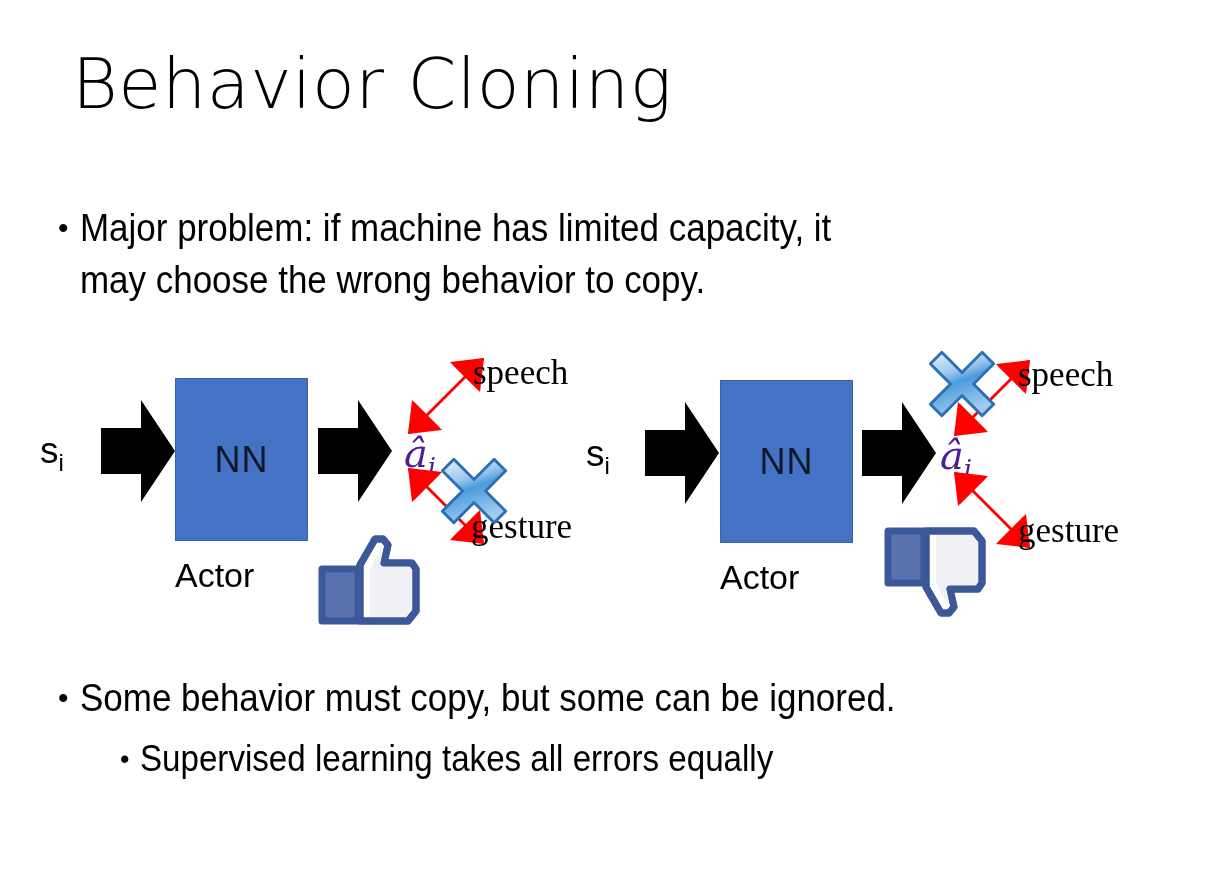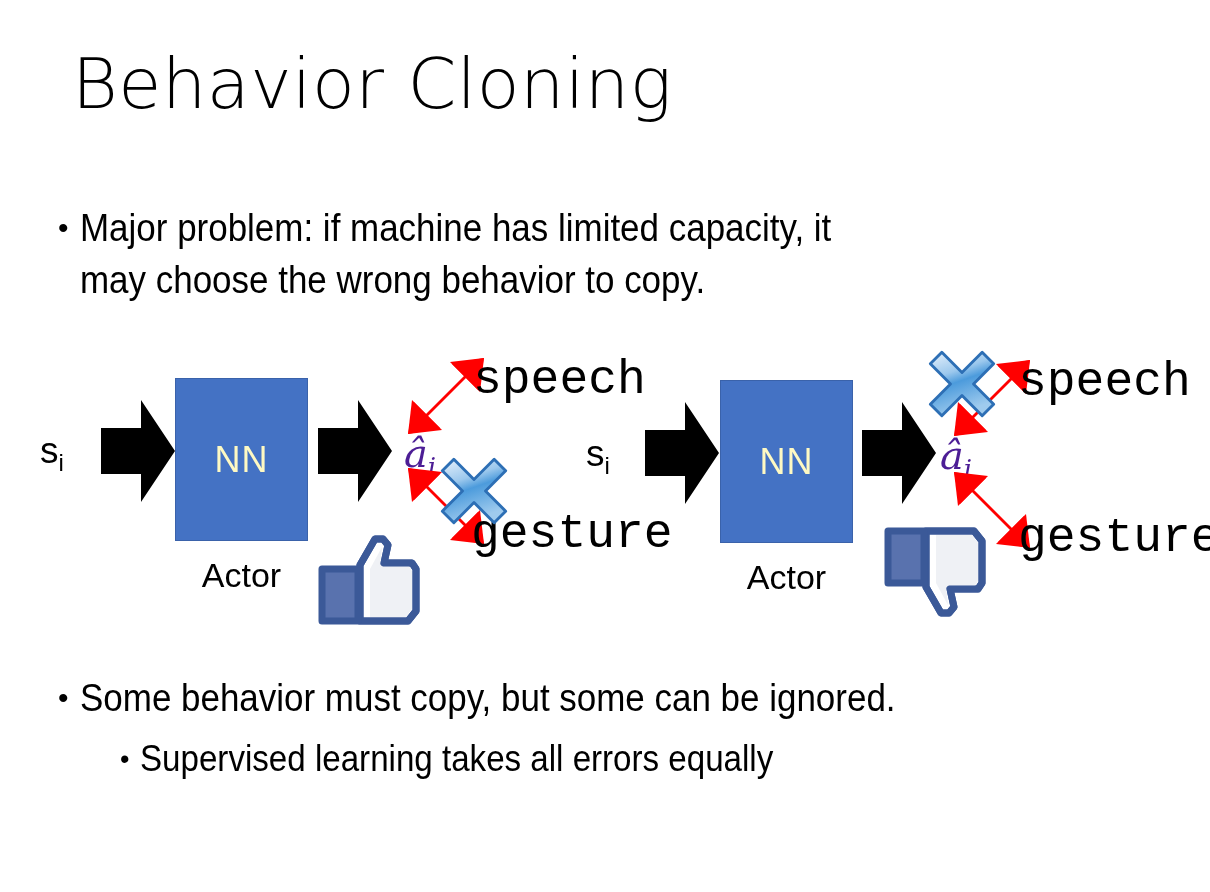--- a/index.html
+++ b/index.html
@@ -67,31 +67,31 @@
   .nn-box {
     position: absolute;
     background: #4472C4;
     border: 1px solid #3a62aa;
     box-sizing: border-box;
     display: flex;
     align-items: center;
     justify-content: center;
   }
   .nn-label {
-    color: #fef9c3;
+    color: #0f172a;
     font-size: 36px;
     font-family: "Liberation Sans", sans-serif;
     letter-spacing: 1px;
   }
   .actor-label {
     position: absolute;
     font-size: 34px;
     font-family: "Liberation Sans", sans-serif;
     color: #000000;
-    text-align: center;
+    text-align: left;
     white-space: nowrap;
   }
   .s-label {
     position: absolute;
     font-size: 37px;
     font-family: "Liberation Sans", sans-serif;
     color: #000000;
     white-space: nowrap;
     text-align: center;
   }
@@ -102,22 +102,22 @@
     font-family: "DejaVu Serif", serif;
     font-style: italic;
     font-size: 40px;
     color: #4c1d95;
     white-space: nowrap;
   }
   .a-hat sub { font-size: 26px; font-style: italic; }
 
   .out-label {
     position: absolute;
-    font-size: 48px;
-    font-family: Liberation Mono, monospace;
+    font-size: 35px;
+    font-family: Liberation Serif, serif;
     color: #000000;
     white-space: nowrap;
   }
 
   .blk-arrow, .red-arrow, .blue-x, .thumb { position: absolute; }
 
   svg { display: block; overflow: visible; }
 </style>
 </head>
 <body>

